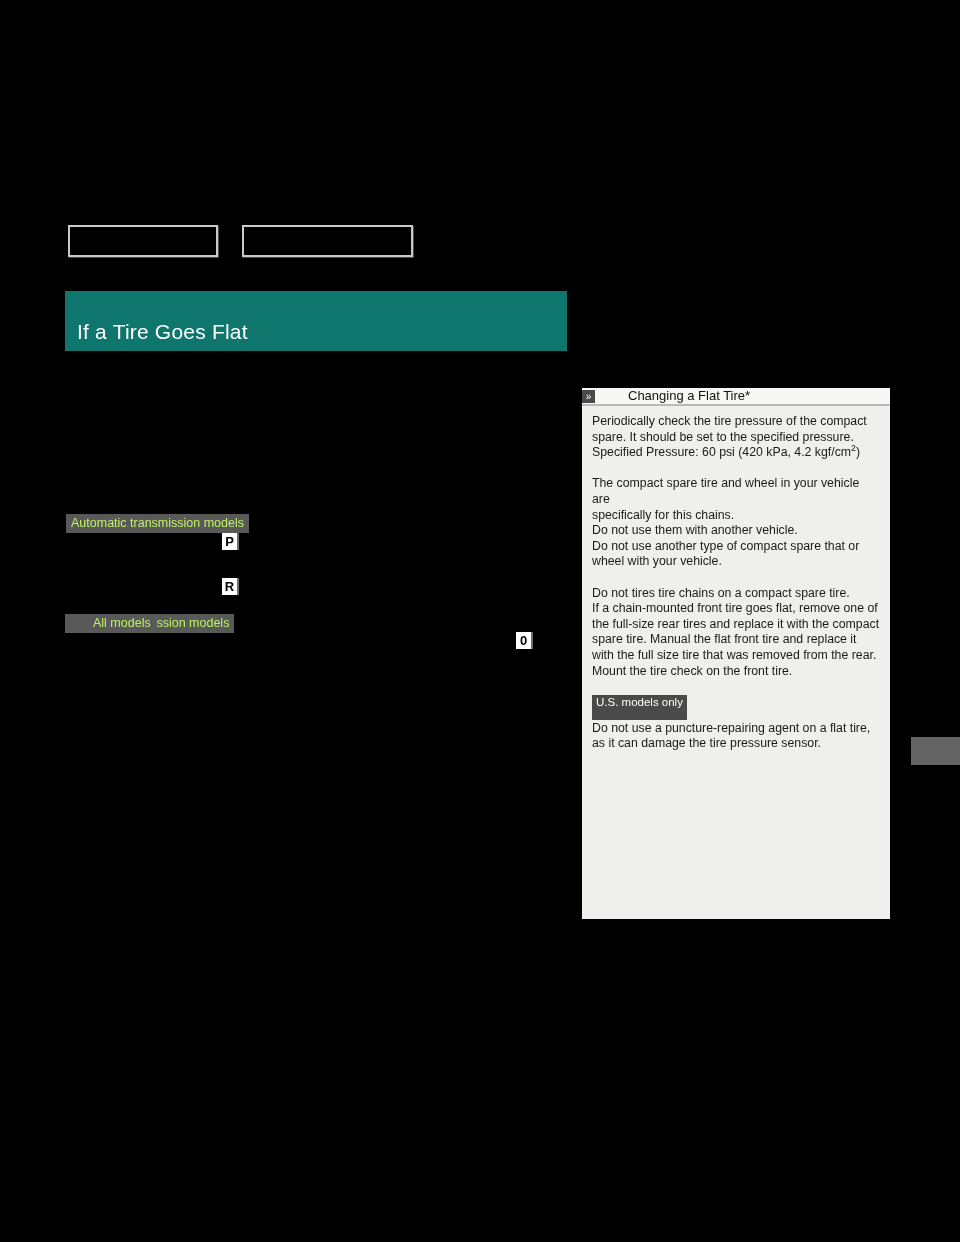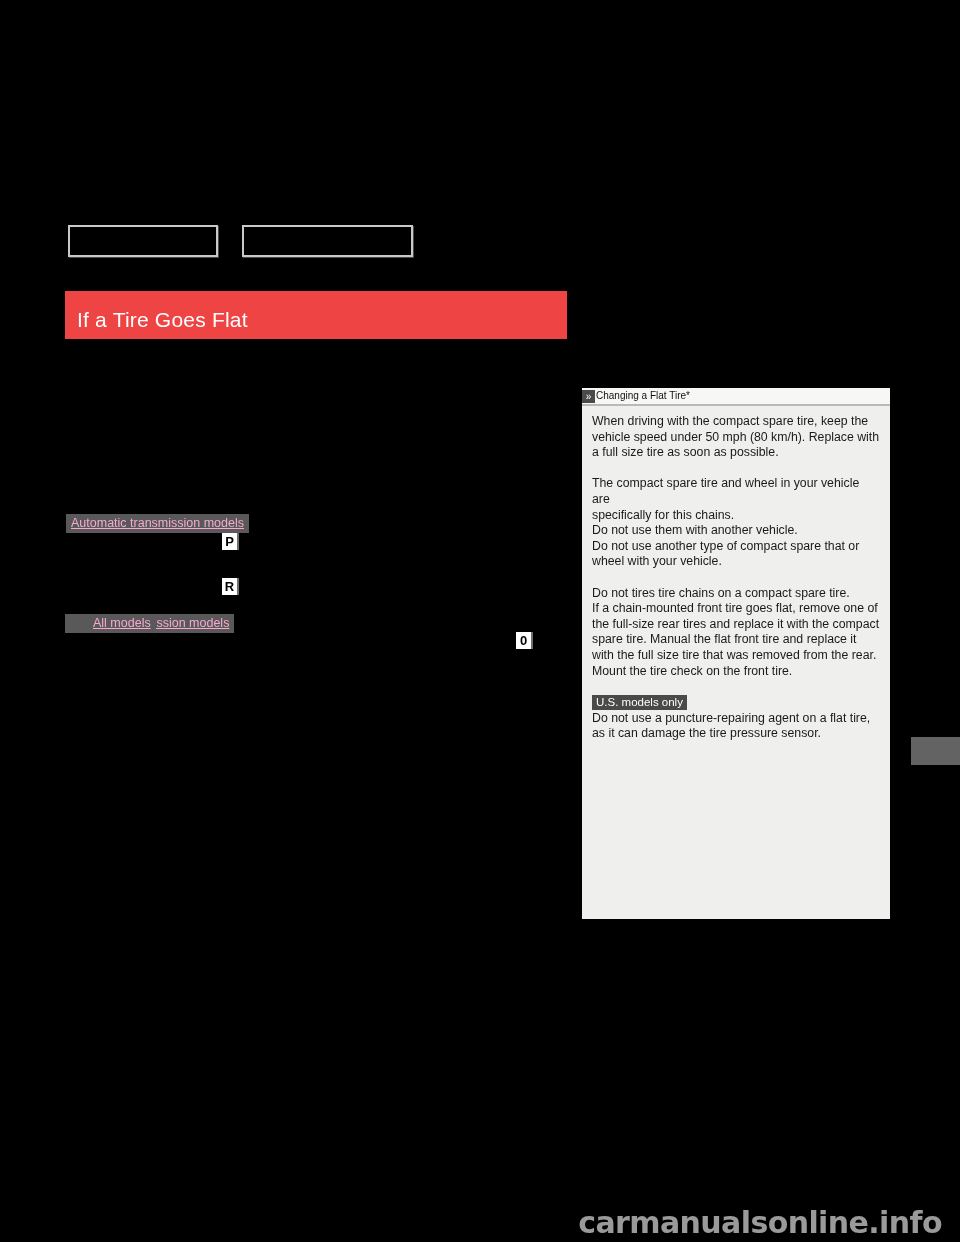--- a/index.html
+++ b/index.html
@@ -39,22 +39,22 @@
     white-space: nowrap;
     overflow: hidden;
   }
 
   
   #title-bar {
     position: absolute;
     left: 65px;
     top: 291px;
     width: 502px;
-    height: 48px;
-    background: #ef4444;
+    height: 60px;
+    background: #0f766e;
   }
   #title-text {
     position: absolute;
     left: 12px;
     bottom: 7px;
     color: #ffffff;
     font-size: 21px;
     font-weight: 400;
     letter-spacing: 0.2px;
     white-space: nowrap;
@@ -65,27 +65,26 @@
     position: absolute;
     left: 65px;
     top: 360px;
     width: 502px;
     height: 560px;
   }
 
   .model-badge {
     position: absolute;
     background: #595959;
-    color: #f9a8d4;
+    color: #bef264;
     font-size: 12.5px;
     line-height: 19px;
     height: 19px;
     padding: 0 5px;
     white-space: nowrap;
-    text-decoration: underline;
   }
   #badge-auto   { left: 1px;  top: 154px; }
   #badge-manual { left: 1px;  top: 254px; }
   #badge-all    { left: 1px;  top: 254px; padding-left: 28px; }
 
   
   .glyph-chip {
     position: absolute;
     background: #ffffff;
     color: #000000;
@@ -128,42 +127,43 @@
     background: #4a4a4a;
     color: #ffffff;
     font-size: 10px;
     line-height: 13px;
     text-align: center;
     margin-right: 1px;
     flex: 0 0 auto;
     overflow: hidden;
   }
   #info-header-title {
-    font-size: 10px;
+    font-size: 13px;
     color: #111111;
     white-space: nowrap;
     line-height: 14px;
+    padding-left: 32px;
   }
 
   #info-body {
     padding: 8px 10px 0 10px;
     font-size: 12.3px;
     line-height: 15.6px;
     color: #1a1a1a;
   }
   .info-para { margin-bottom: 15.6px; }
   .info-para:last-child { margin-bottom: 0; }
 
   .sub-badge {
     display: inline-block;
     background: #4a4a4a;
     color: #ffffff;
     font-size: 11.5px;
     line-height: 15px;
-    height: 15px;
+    height: 25px;
     padding: 0 4px;
     margin-bottom: 1px;
   }
   sup { font-size: 0.72em; vertical-align: super; line-height: 0; }
 
   
   #edge-tab {
     position: absolute;
     left: 911px;
     top: 737px;
@@ -216,26 +216,26 @@
 
   <div id="info-panel">
 
     <div id="info-header">
       <span id="info-chevron-icon">»</span>
       <span id="info-header-title">Changing a Flat Tire*</span>
     </div>
 
     <div id="info-body">
 
-
-      <p class="info-para">
-        <span>When driving with the compact spare tire, keep the</span><br>
-        <span>vehicle speed under 50 mph (80 km/h). Replace with</span><br>
-        <span>a full size tire as soon as possible.</span>
-      </p>
+      <p class="info-para">
+        <span>Periodically check the tire pressure of the compact</span><br>
+        <span>spare. It should be set to the specified pressure.</span><br>
+        <span>Specified Pressure: 60 psi (420 kPa, 4.2 kgf/cm</span><sup>2</sup><span>)</span>
+      </p>
+
 
       <p class="info-para">
         <span>The compact spare tire and wheel in your vehicle are</span><br>
         <span>specifically for this chains.</span><br>
         <span>Do not use them with another vehicle.</span><br>
         <span>Do not use another type of compact spare that or</span><br>
         <span>wheel with your vehicle.</span>
       </p>
 
       <p class="info-para">
@@ -251,15 +251,14 @@
         <span class="sub-badge">U.S. models only</span><br>
         <span>Do not use a puncture-repairing agent on a flat tire,</span><br>
         <span>as it can damage the tire pressure sensor.</span>
       </p>
 
     </div>
   </div>
 
   <div id="edge-tab"></div>
 
-  <div id="watermark">carmanualsonline.info</div>
 
 </div>
 
 </body></html>

